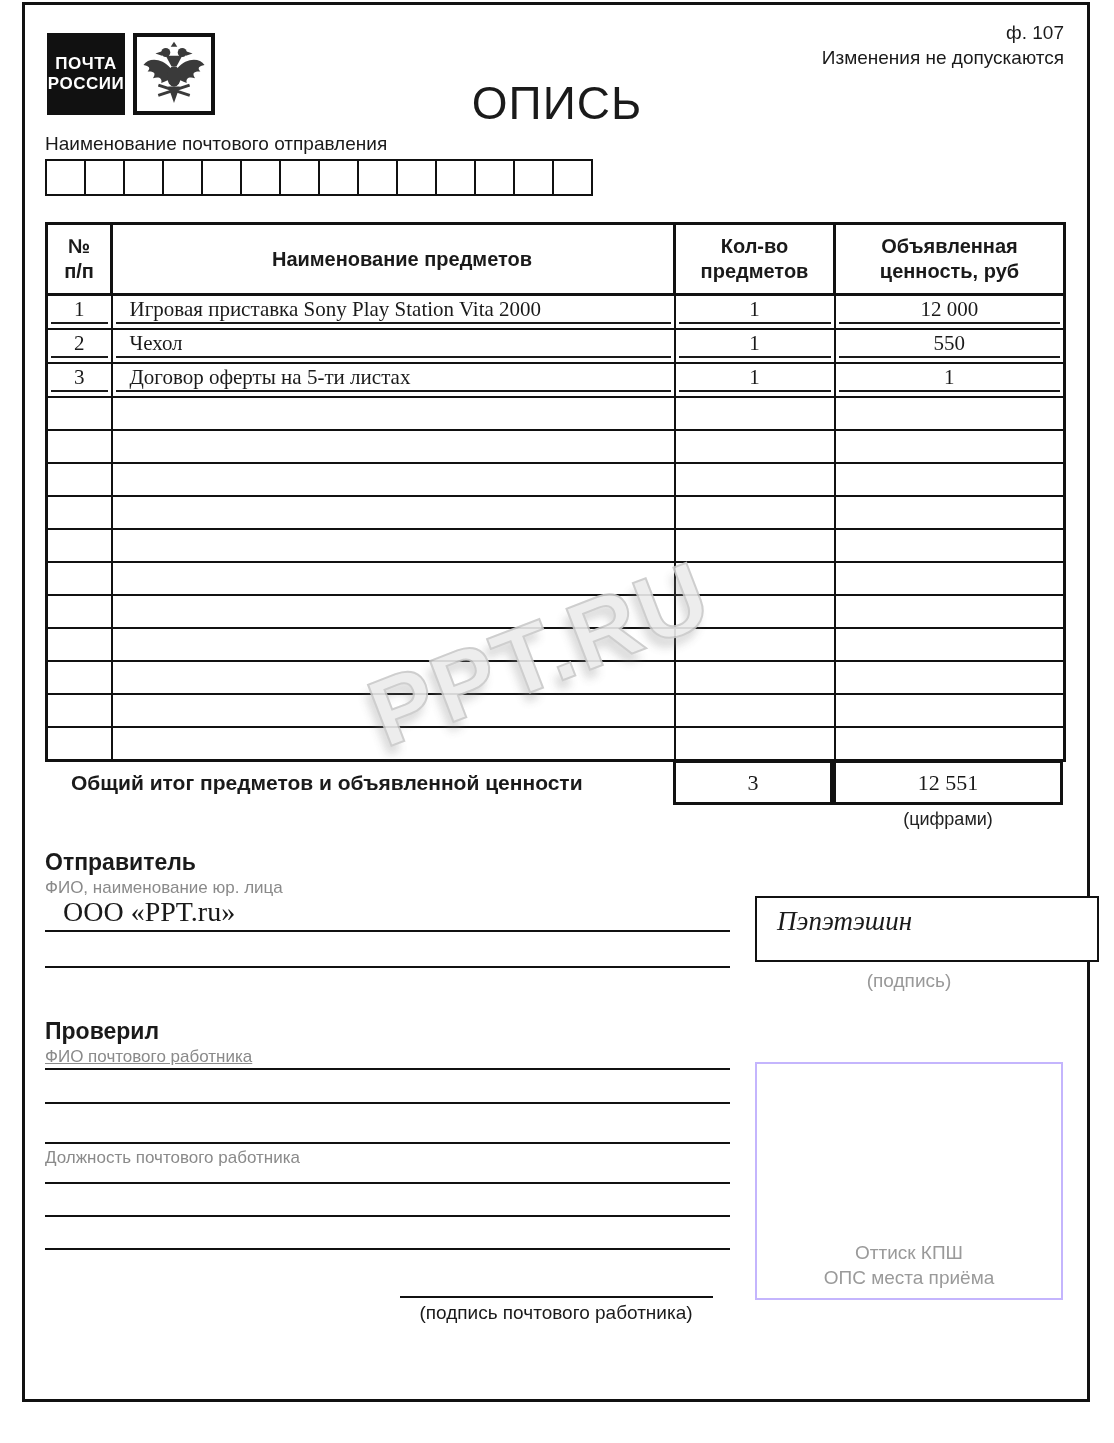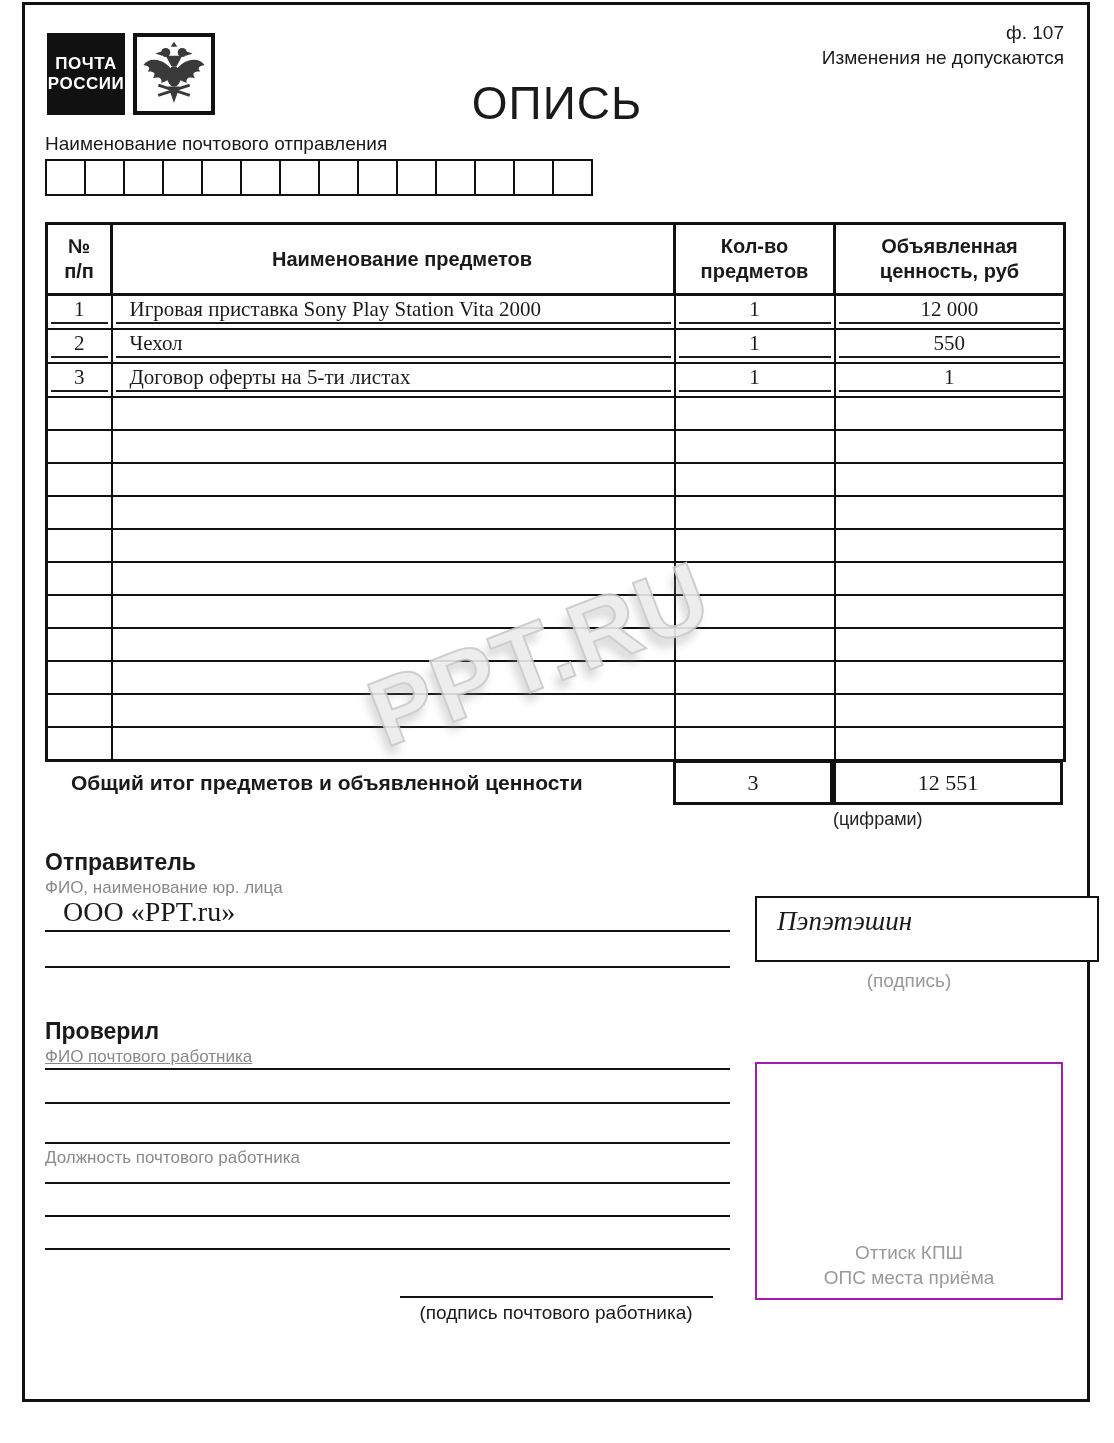--- a/index.html
+++ b/index.html
@@ -50,21 +50,21 @@
   span.uline { display:block; border-bottom:2px solid #1a1a1a; line-height:26px; text-align:center; }
   span.uline.left { text-align:left; padding-left:14px; }
 
   
   .total-row { position:absolute; left:45px; top:760px; width:1018px; height:45px; }
   .total-label { position:absolute; left:8px; top:0; width:628px; height:45px; line-height:45px; padding-left:18px; font-size:21px; font-weight:bold; }
   .total-box { position:absolute; top:0; height:45px; border:3px solid #111; background:#fff;
     display:flex; align-items:center; justify-content:center; font-family:"Liberation Serif", serif; font-size:22px; }
   .total-qty { left:628px; width:160px; }
   .total-value { left:788px; width:230px;justify-content:center; }
-  .total-caption { position:absolute; left:833px; top:809px; width:230px; font-size:18px; color:#222; }
+  .total-caption { position:absolute; left:833px; top:809px; width:230px; text-align:center; font-size:18px; color:#222; }
 
   
   .watermark {
     position:absolute; left:360px; top:588px; width:420px; z-index:6;
     font-size:95px; font-weight:bold; letter-spacing:3px; color:#ececec;
     -webkit-text-stroke:2px #c9c9c9;
     text-shadow:-7px 8px 8px rgba(140,140,140,.35);
     transform:rotate(-21deg); transform-origin:center; opacity:.9; pointer-events:none;
   }
 
@@ -78,21 +78,21 @@
   .sender-value { position:absolute; left:63px; top:896px; font-family:"Liberation Serif", serif; font-size:28px; }
   .sig-box { position:absolute; left:755px; top:896px; width:344px; height:66px; border:2px solid #111; background:#fff; }
   .sig-text { padding:8px 0 0 20px; font-family:"Liberation Serif", serif; font-style:italic; font-size:27px; }
   .sig-caption { position:absolute; left:755px; top:970px; width:308px; text-align:center; font-size:19px; color:#999; }
 
   
   .checker-heading { position:absolute; left:45px; top:1018px; font-size:23px; font-weight:bold; }
   .fio-label { position:absolute; left:45px; top:1047px; font-size:17px; color:#8a8a8a;text-decoration:underline; }
   .pos-label { position:absolute; left:45px; top:1148px; font-size:17px; color:#8a8a8a; }
   .worker-sign-caption { position:absolute; left:396px; top:1302px; width:320px; text-align:center; font-size:19px; color:#1a1a1a; }
-  .stamp-box { position:absolute; left:755px; top:1062px; width:308px; height:238px; border:2px solid #a21caf; background:#fff; }
+  .stamp-box { position:absolute; left:755px; top:1062px; width:308px; height:238px; border:2px solid #c4b5fd; background:#fff; }
   .stamp-caption { position:absolute; bottom:8px; left:0; width:100%; text-align:center; font-size:19px; color:#9a9a9a; line-height:25px; }
 </style>
 </head>
 <body>
 
 <div class="page">
   <div class="frame"></div>
 
   <div class="logo-text-box">
     <span>ПОЧТА</span>

